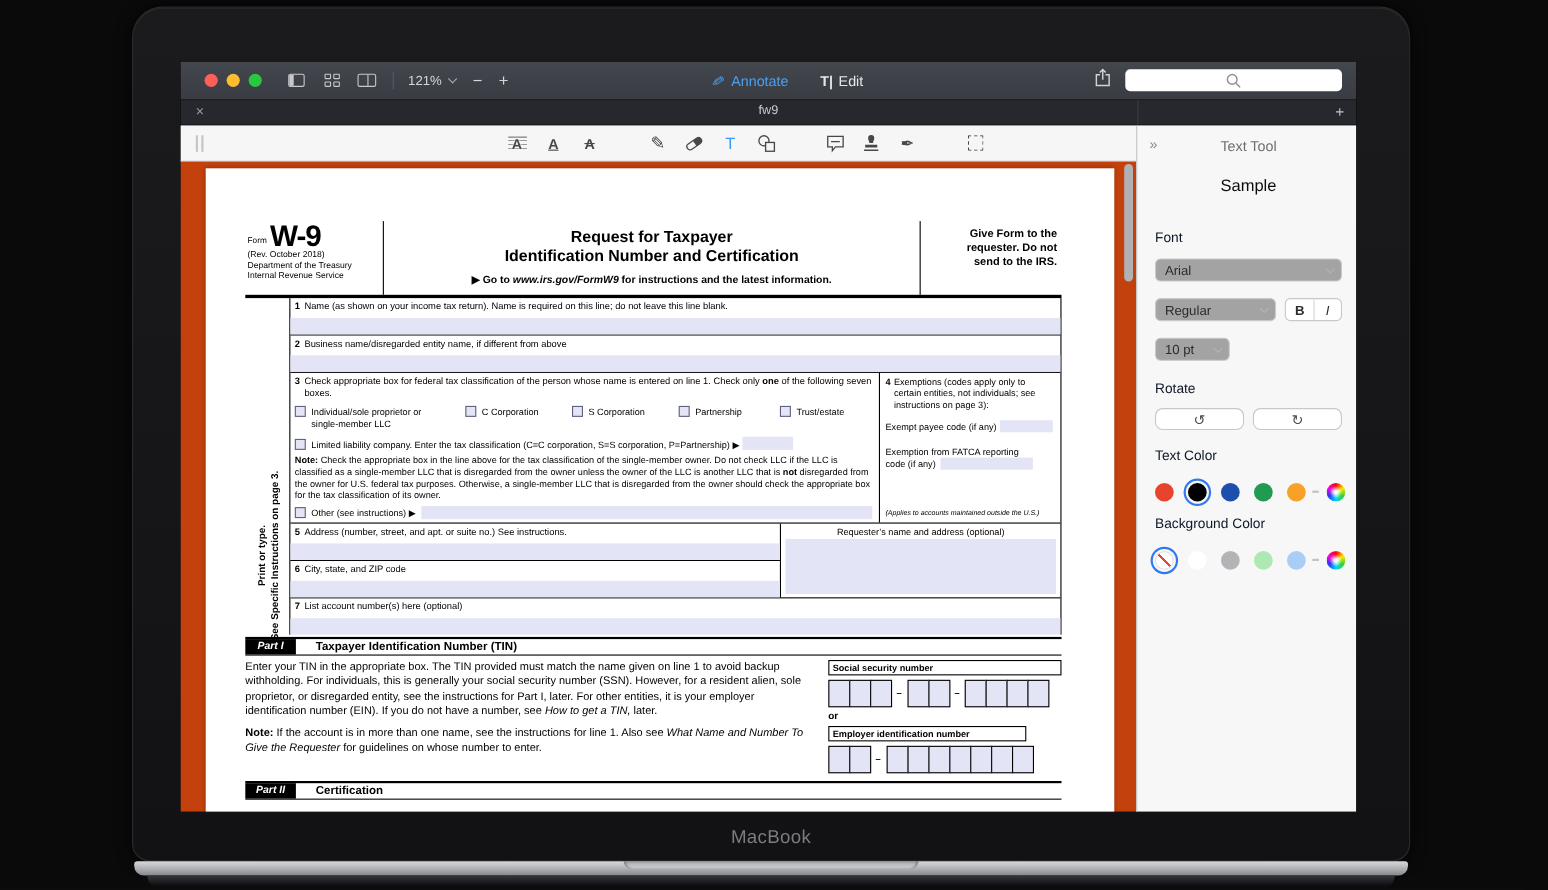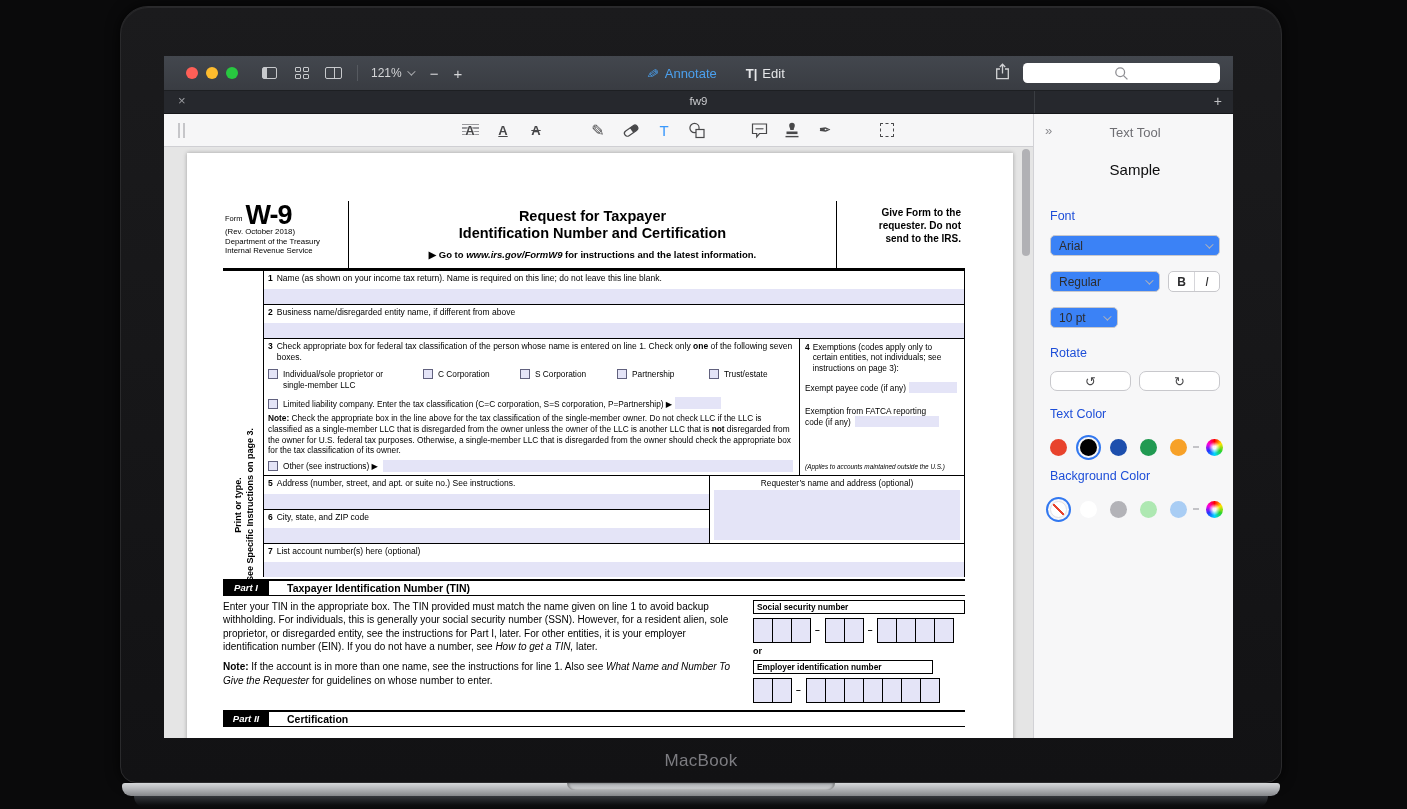--- a/index.html
+++ b/index.html
@@ -81,21 +81,21 @@
      background:repeating-linear-gradient(to bottom,#98989c 0 1.2px,transparent 1.2px 3.4px); }
   .hl-wrap .glyphA { position:relative; text-shadow:0 0 2px #f6f6f7, 0 0 2px #f6f6f7; }
   .uA { text-decoration:underline; }
   .sA { text-decoration:line-through; }
   .pencil { font-size:16px; }
   .ttool { font-size:15px; font-weight:500; color:#3b99fc; }
   .sig { font-size:15px; }
   .marquee { width:14px; height:14px; border:1.6px dashed #48484a; border-radius:1px; }
 
   
-  .docarea { flex:1; position:relative; background:#e5e5e5; overflow:hidden; }
+  .docarea { flex:1; position:relative; background:#c2410c; overflow:hidden; }
   .page { position:absolute; left:23px; top:6px; width:826px; height:920px; background:#fff;
           box-shadow:0 0 4px rgba(0,0,0,.3); color:#000; }
   .scroll-thumb { position:absolute; right:3px; top:2px; width:8px; height:107px;
                   background:#b1b1b5; border-radius:4px; }
 
   
   .form { position:absolute; left:36px; top:48px; width:742px; font-size:8.5px; line-height:1.25; }
   .lav { background:#e4e4f7; }
   .w9-header { display:flex; border-bottom:3px solid #000; height:70px; }
   .h-left { width:126px; border-right:1px solid #000; padding:3px 2px 0 2px; }
@@ -163,24 +163,24 @@
   .tin-dash { font-weight:bold; margin:0 5px; }
   .or { font-weight:bold; font-size:9px; margin:3px 0 2px; }
   .part2 { margin-top:7px; }
 
   
   .sidebar { width:200px; flex:0 0 200px; background:#f7f7f8; border-left:1px solid #d2d2d6;
              padding:0 13px 0 16px; color:#1b1b1d; position:relative; }
   .sb-collapse { position:absolute; left:11px; top:9px; font-size:13px; color:#8a8a8e; }
   .sb-title { text-align:center; margin-top:11px; font-size:13px; color:#6e6e73; }
   .sb-sample { text-align:center; margin-top:21px; font-size:15px; color:#0c0c0d; }
-  .sb-label { margin-top:0; font-size:12.5px; color:#1d4ed8; }
+  .sb-label { margin-top:0; font-size:12.5px; color:#0f172a; }
   .lbl-font { margin-top:31px; } .lbl-rotate { margin-top:18px; }
   .lbl-tcolor { margin-top:16px; } .lbl-bgcolor { margin-top:9px; }
-  .dd { height:21px; background:#3b82f6; border:1px solid #c8c8cc; border-radius:5px; display:flex;
+  .dd { height:21px; background:#a3a3a3; border:1px solid #c8c8cc; border-radius:5px; display:flex;
         align-items:center; padding:0 8px; font-size:12px; color:#2c2c2e; }
   .dd .chev2 { margin-left:auto; width:6px; height:6px; border-right:1.4px solid #b3b3b8;
                border-bottom:1.4px solid #b3b3b8; transform:rotate(45deg) translateY(-2px); }
   .dd-font { margin-top:12px; }
   .stylerow { display:flex; margin-top:15px; gap:8px; }
   .dd-style { width:111px; }
   .bi { width:52px; height:21px; background:#fff; border:1px solid #c8c8cc; border-radius:5px;
         display:flex; overflow:hidden; }
   .bi span { flex:1; display:flex; align-items:center; justify-content:center; font-size:12px; color:#2c2c2e; }
   .bi .b { font-weight:bold; border-right:1px solid #d6d6da; }

